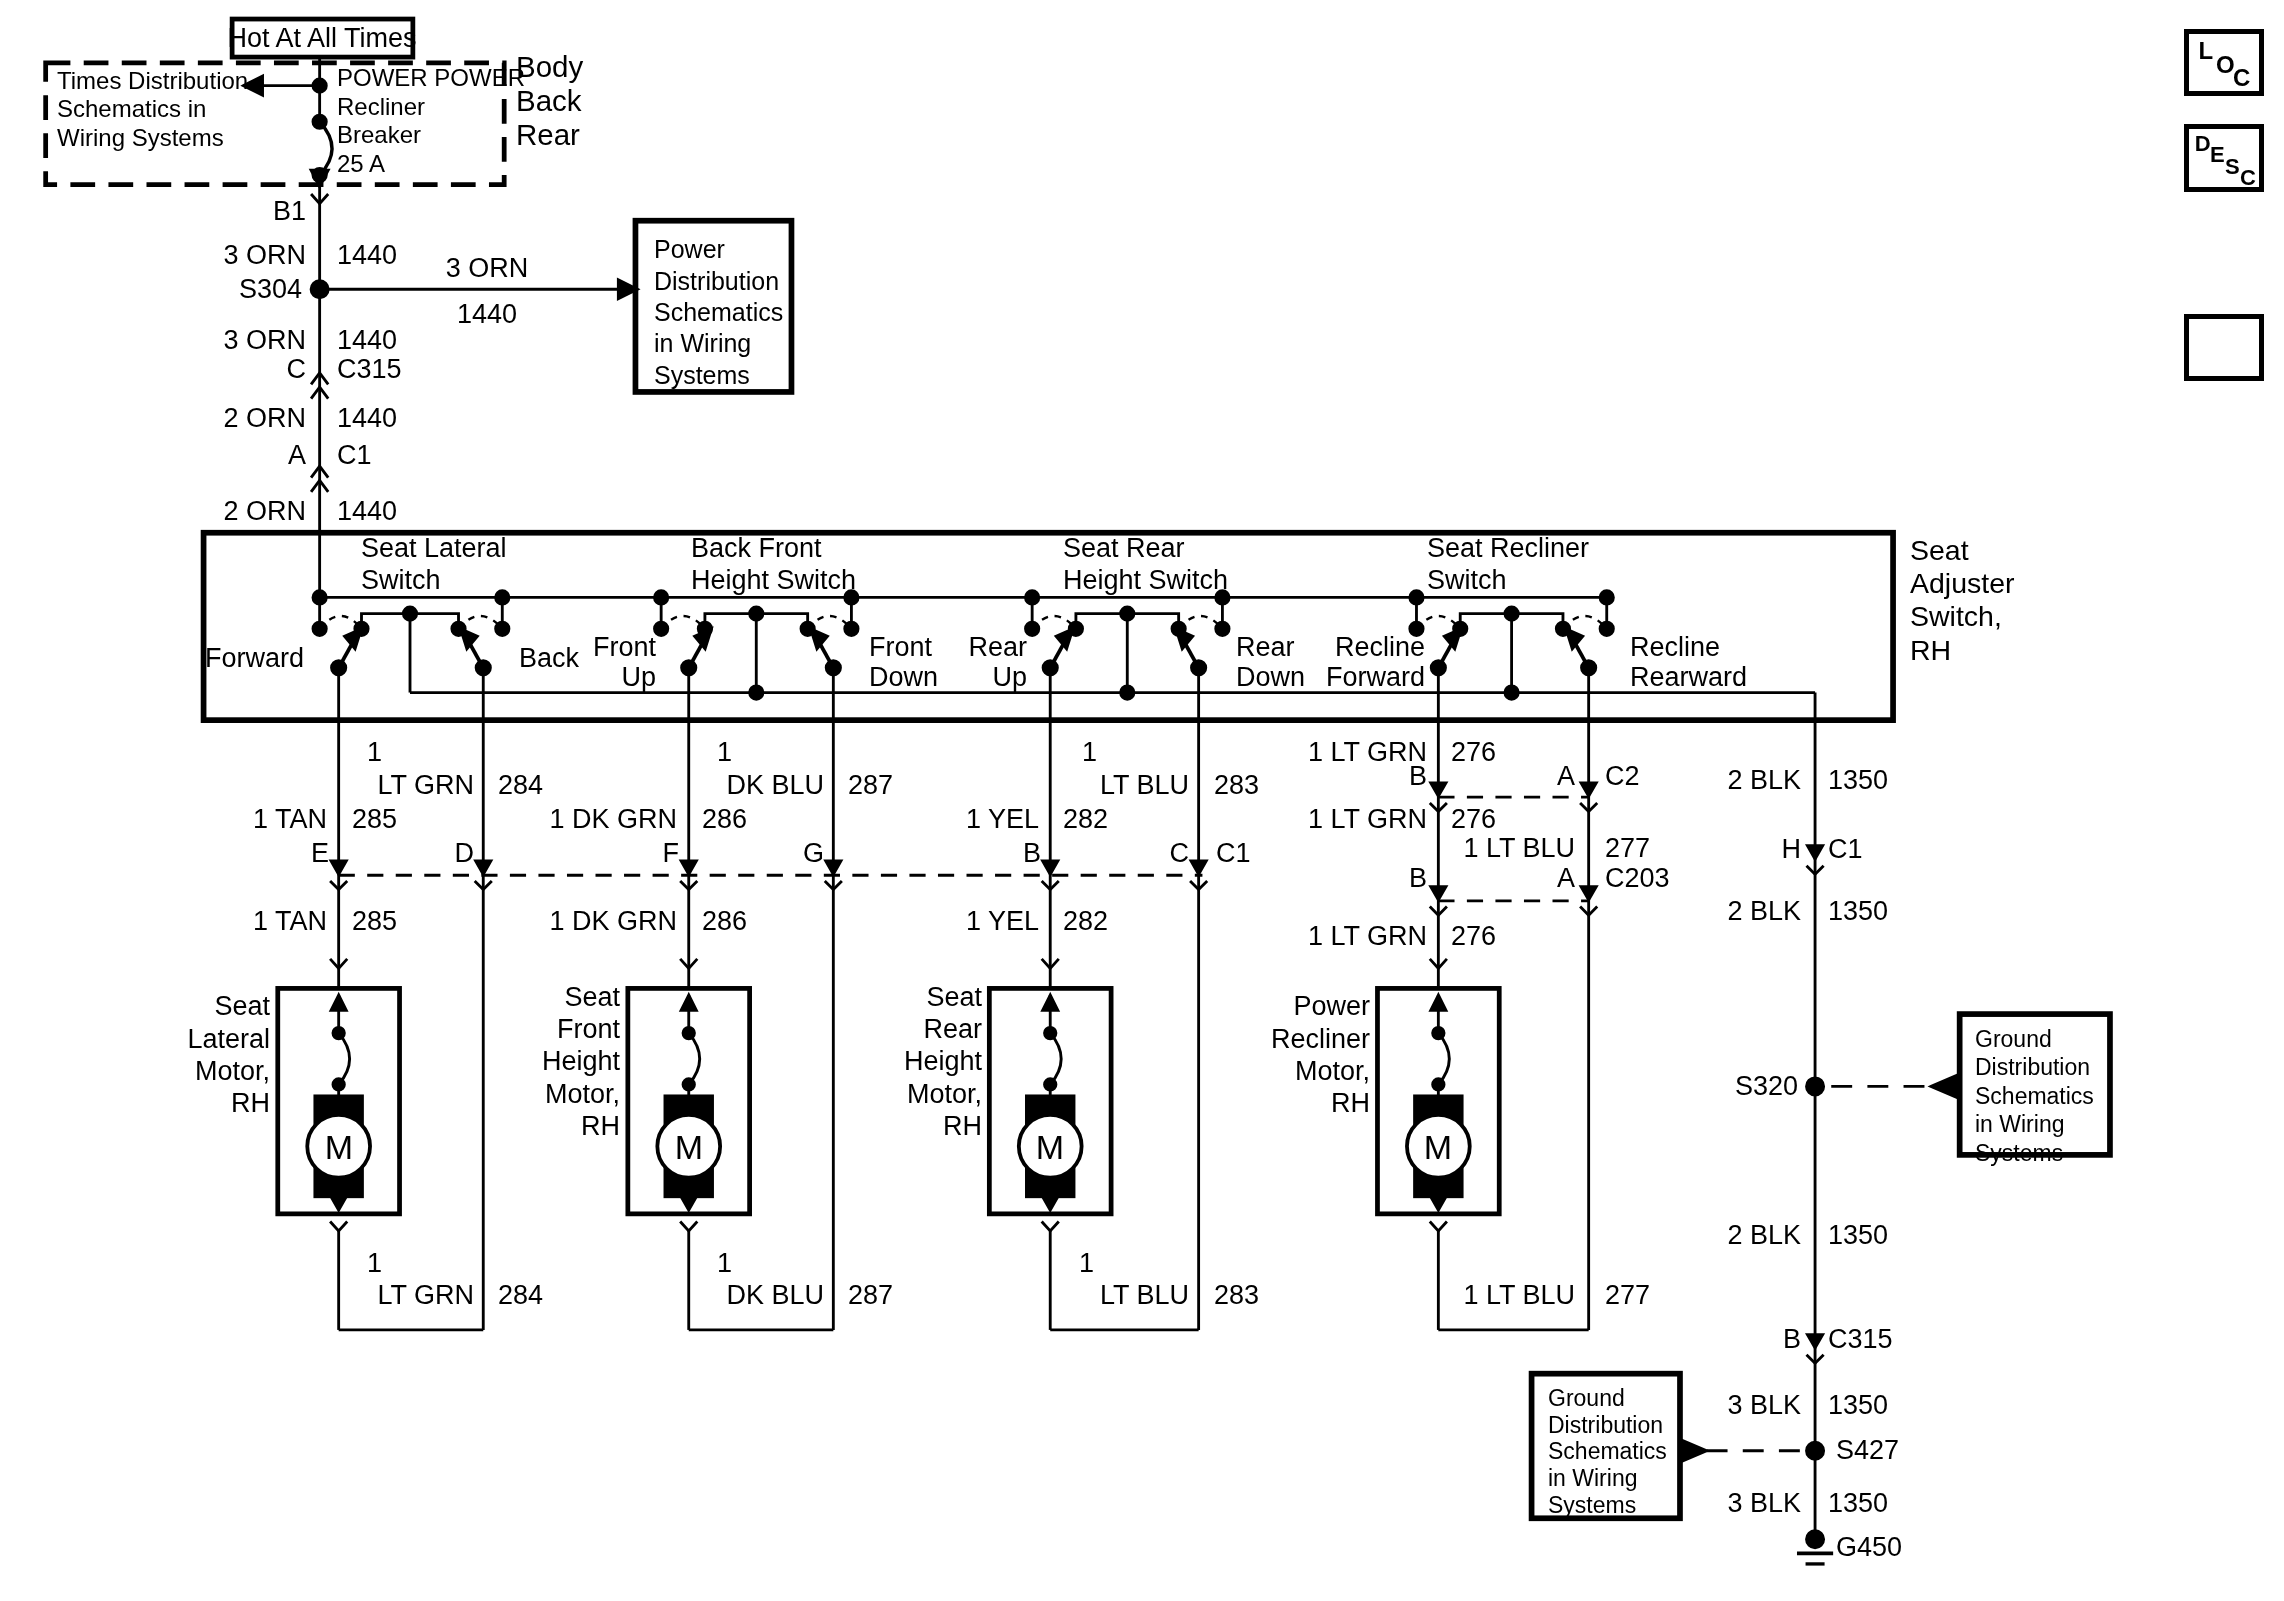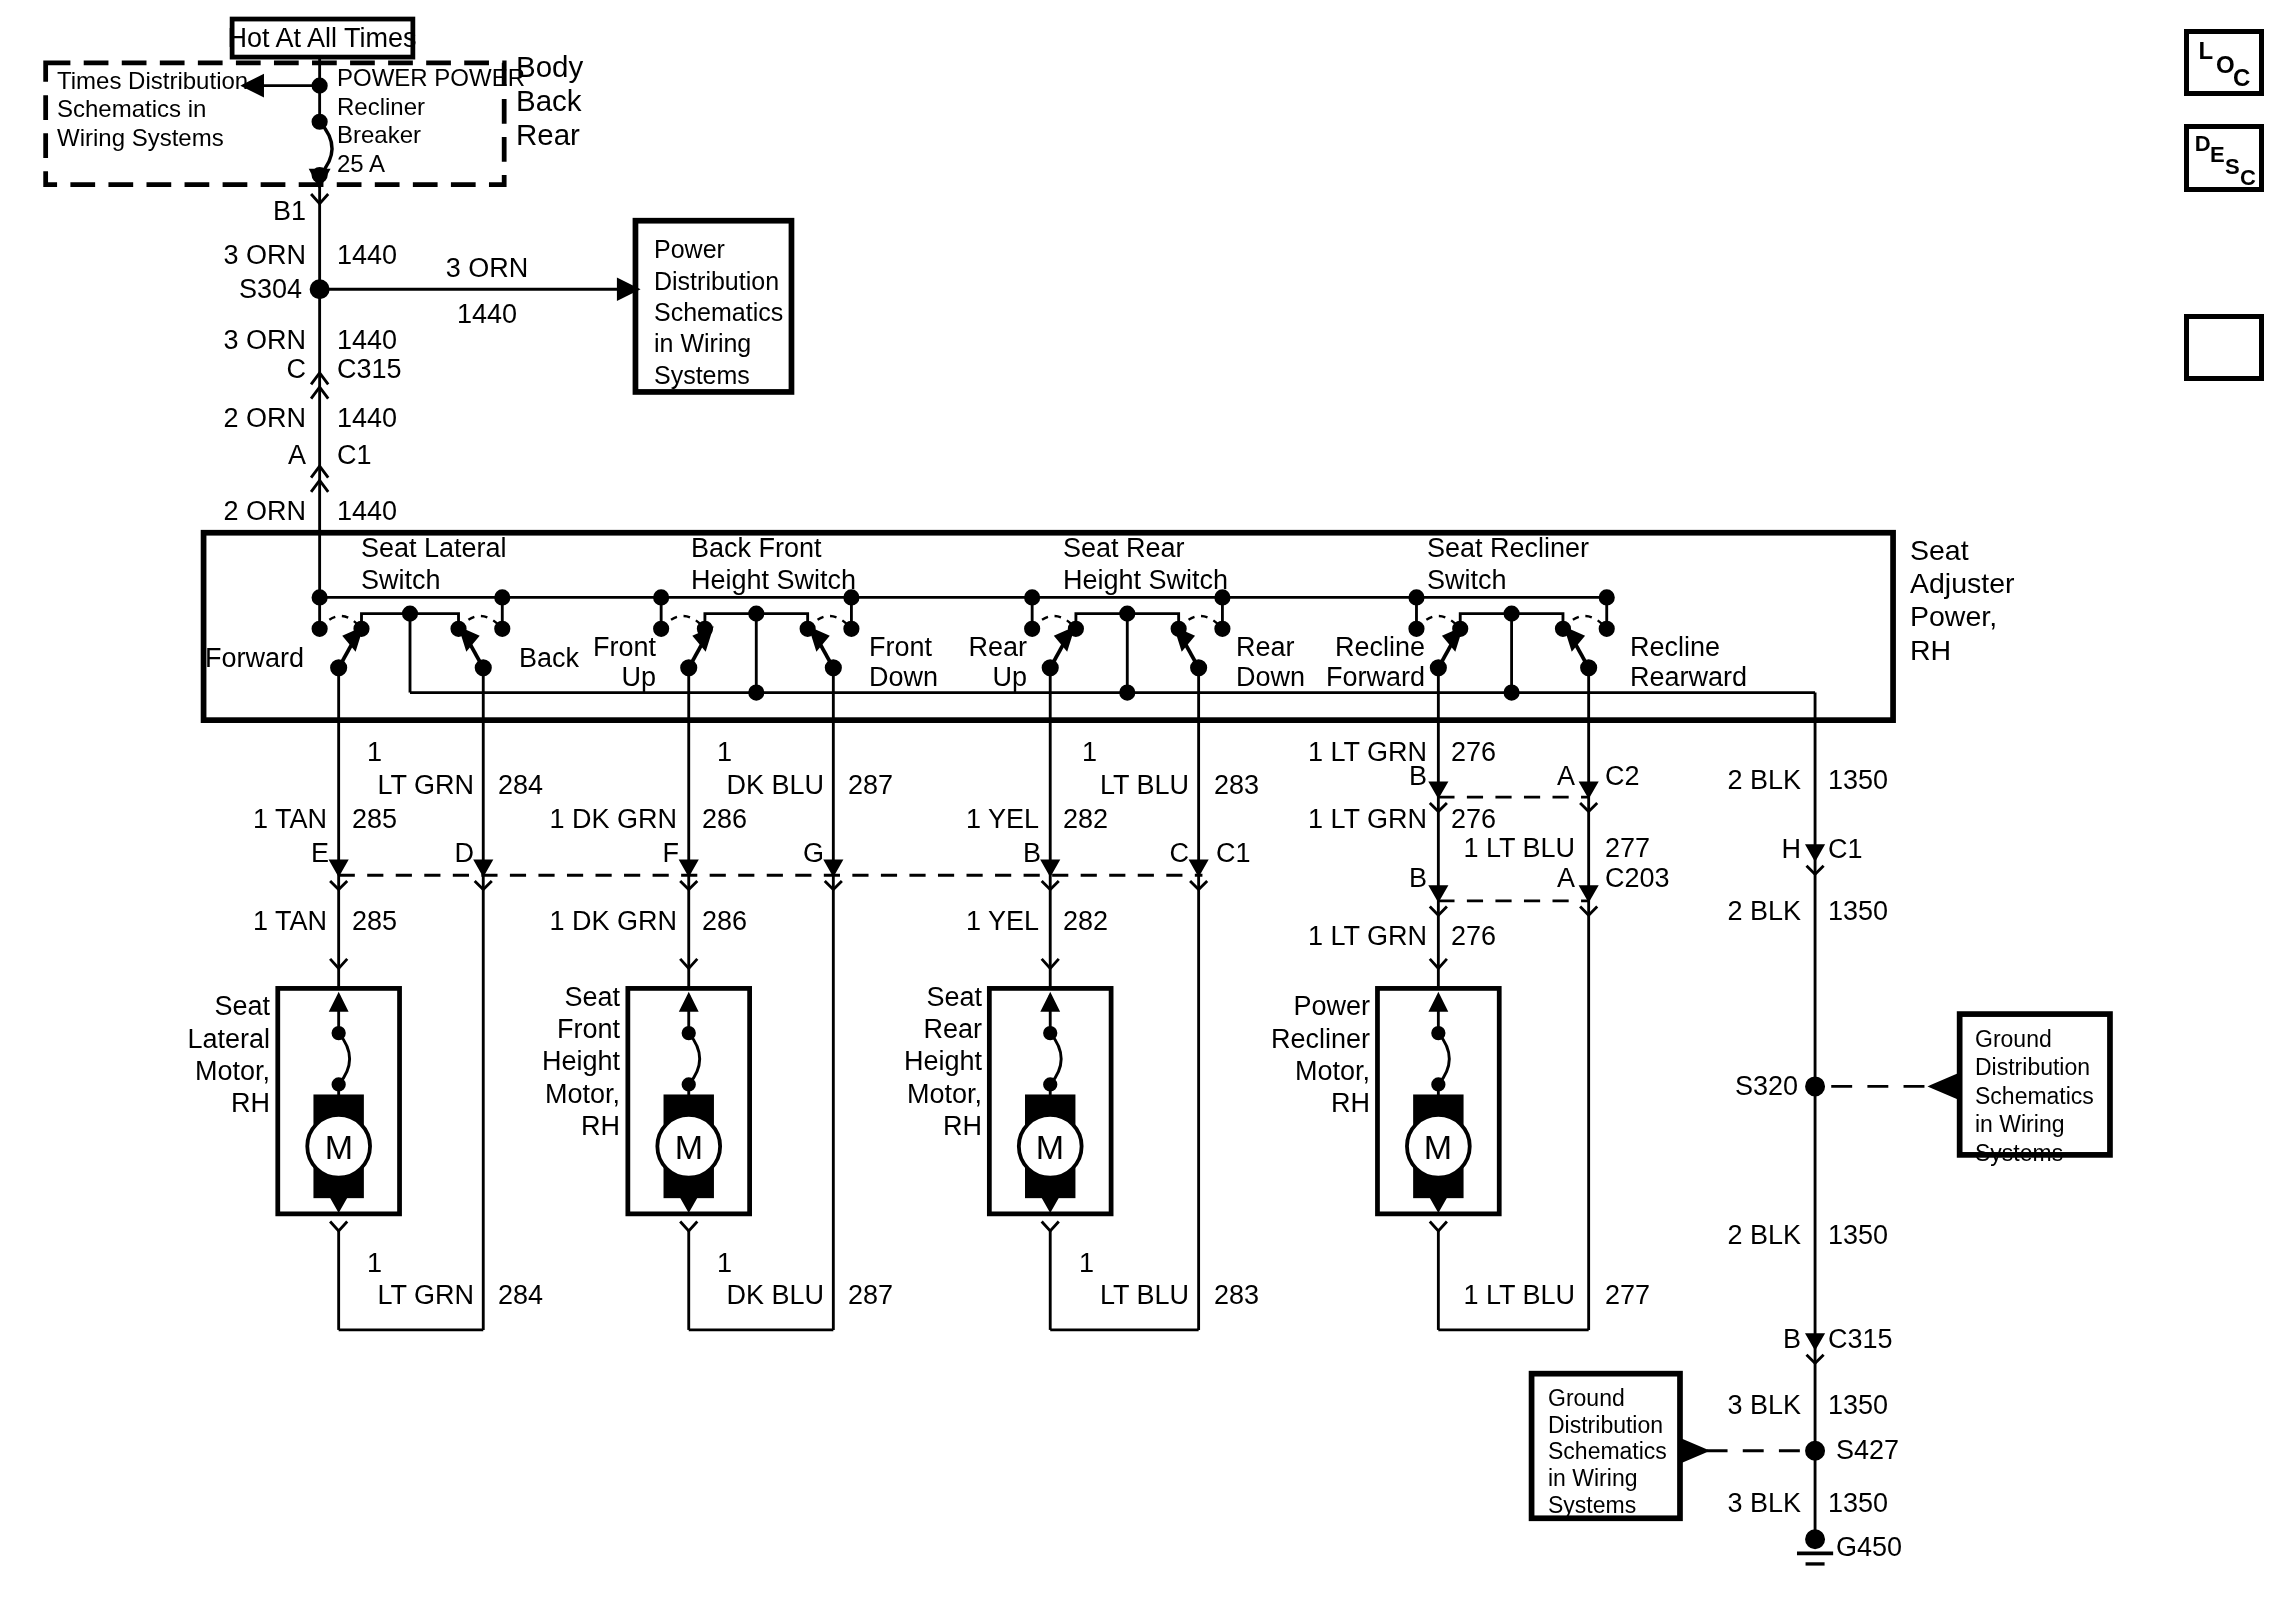--- a/index.html
+++ b/index.html
@@ -346,21 +346,21 @@
 <div class="lbl r" style="left:1027px;top:647px">Rear</div>
 <div class="lbl r" style="left:1027px;top:677px">Up</div>
 <div class="lbl" style="left:1236px;top:647px">Rear</div>
 <div class="lbl" style="left:1236px;top:677px">Down</div>
 <div class="lbl r" style="left:1425px;top:647px">Recline</div>
 <div class="lbl r" style="left:1425px;top:677px">Forward</div>
 <div class="lbl" style="left:1630px;top:647px">Recline</div>
 <div class="lbl" style="left:1630px;top:677px">Rearward</div>
 <div class="lbl f30" style="left:1910px;top:550px">Seat</div>
 <div class="lbl f30" style="left:1910px;top:583px">Adjuster</div>
-<div class="lbl f30" style="left:1910px;top:616px">Power,</div>
+<div class="lbl f30" style="left:1910px;top:616px">Switch,</div>
 <div class="lbl f30" style="left:1910px;top:650px">RH</div>
 
 <div class="lbl" style="left:367px;top:752px">1</div>
 <div class="lbl r" style="left:474px;top:785px">LT GRN</div>
 <div class="lbl" style="left:498px;top:785px">284</div>
 <div class="lbl" style="left:717px;top:752px">1</div>
 <div class="lbl r" style="left:824px;top:785px">DK BLU</div>
 <div class="lbl" style="left:848px;top:785px">287</div>
 <div class="lbl" style="left:1082px;top:752px">1</div>
 <div class="lbl r" style="left:1189px;top:785px">LT BLU</div>

